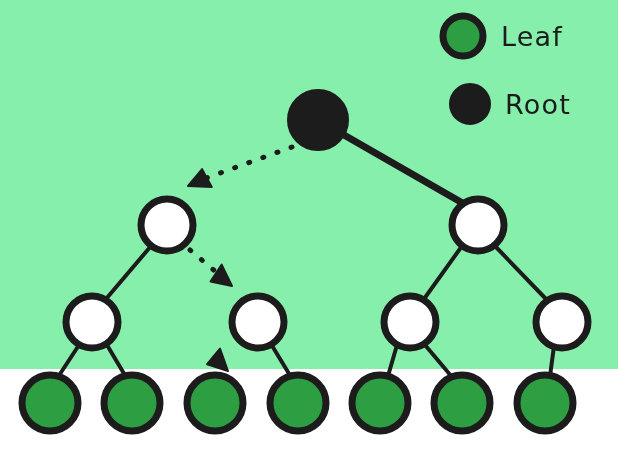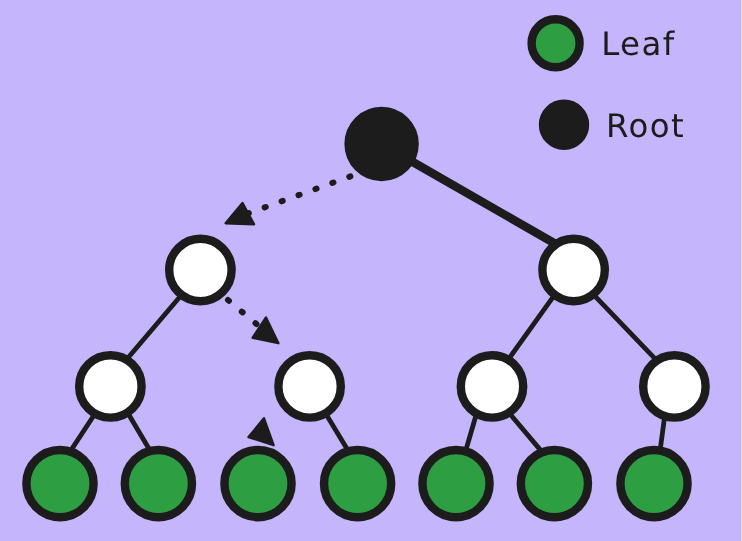--- a/index.html
+++ b/index.html
@@ -10,22 +10,22 @@
   }
   body {
     width: 618px;
     height: 451px;
     overflow: hidden;
     font-family: "DejaVu Sans", sans-serif;
   }
   #canvas {
     position: relative;
     width: 618px;
-    height: 451px;
-    background: #c4b5fd;
+    height: 369px;
+    background: #86efac;
   }
   svg#diagram {
     position: absolute;
     top: 0;
     left: 0;
     width: 618px;
     height: 451px;
     display: block;
   }
   .legend-text {

